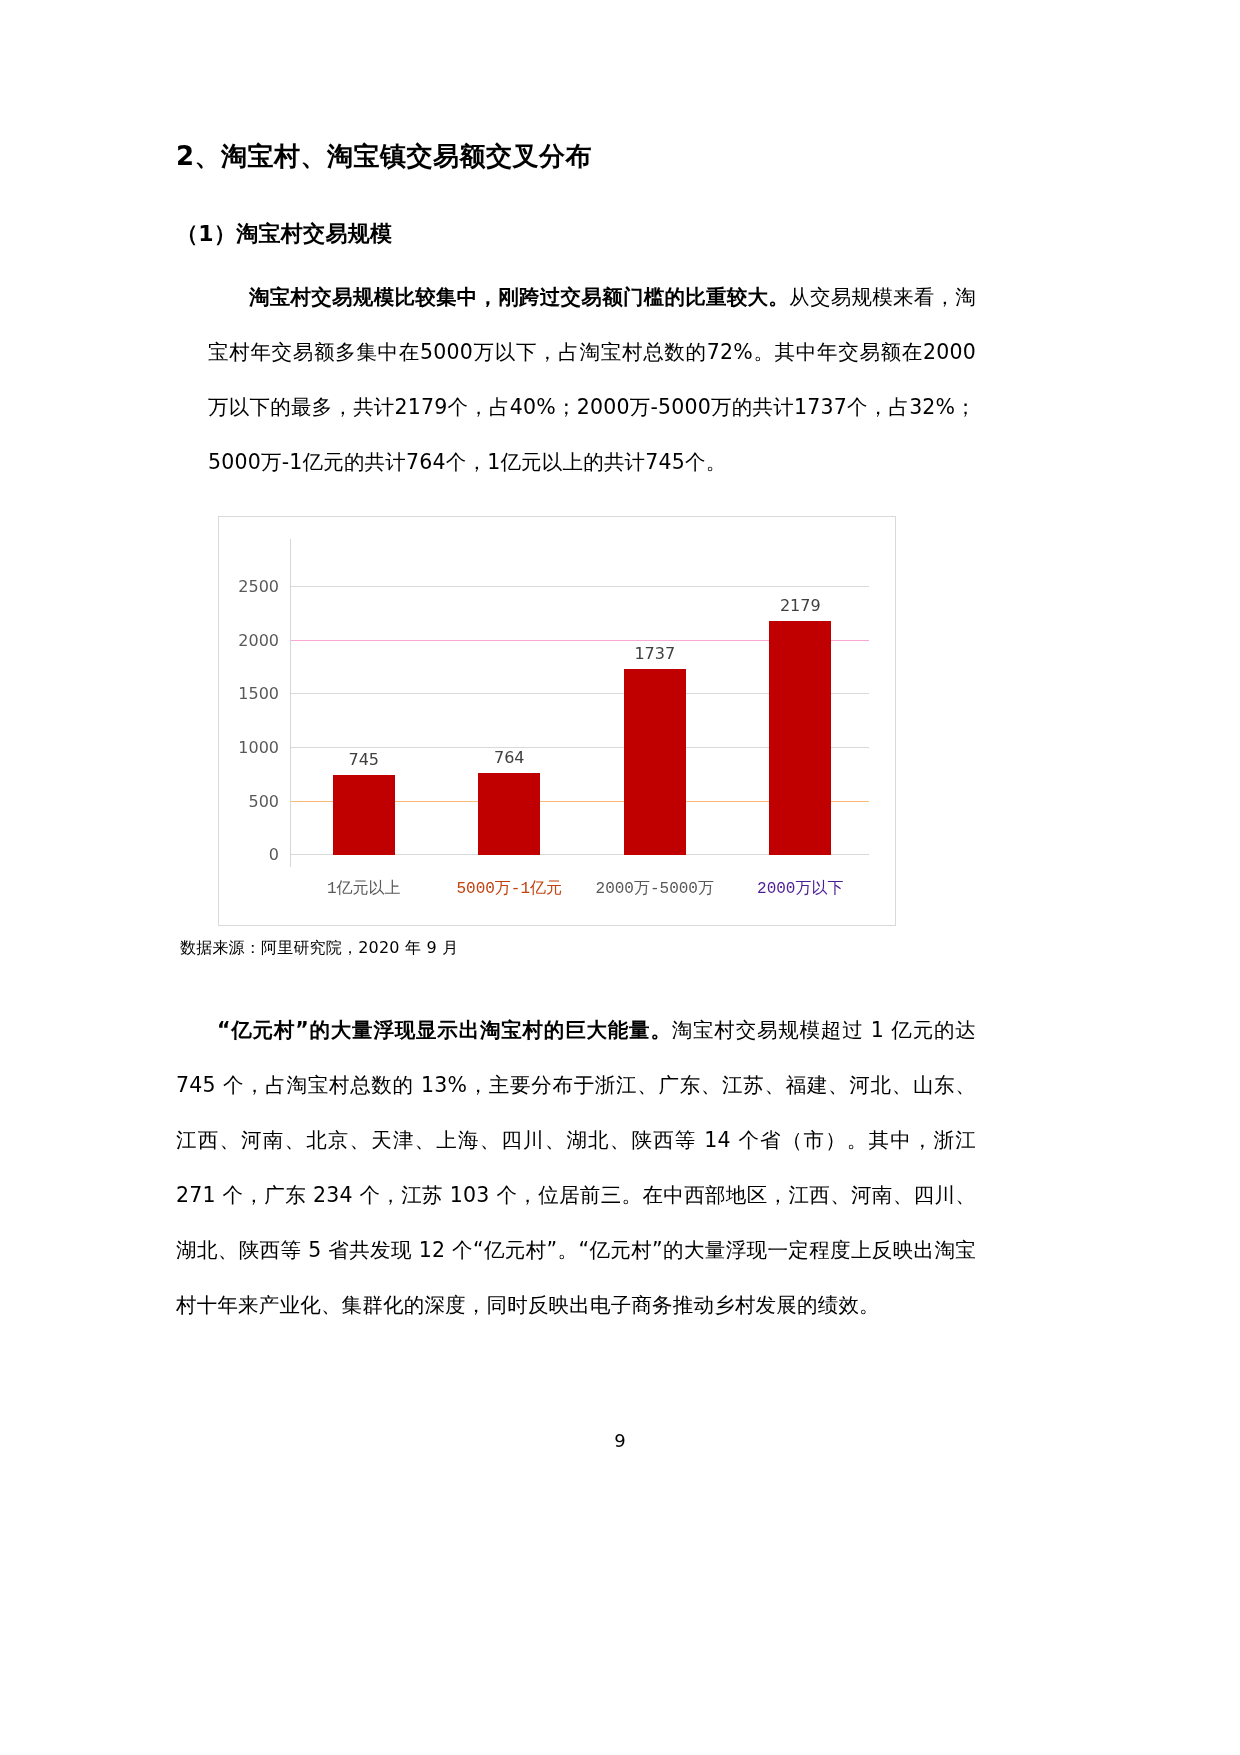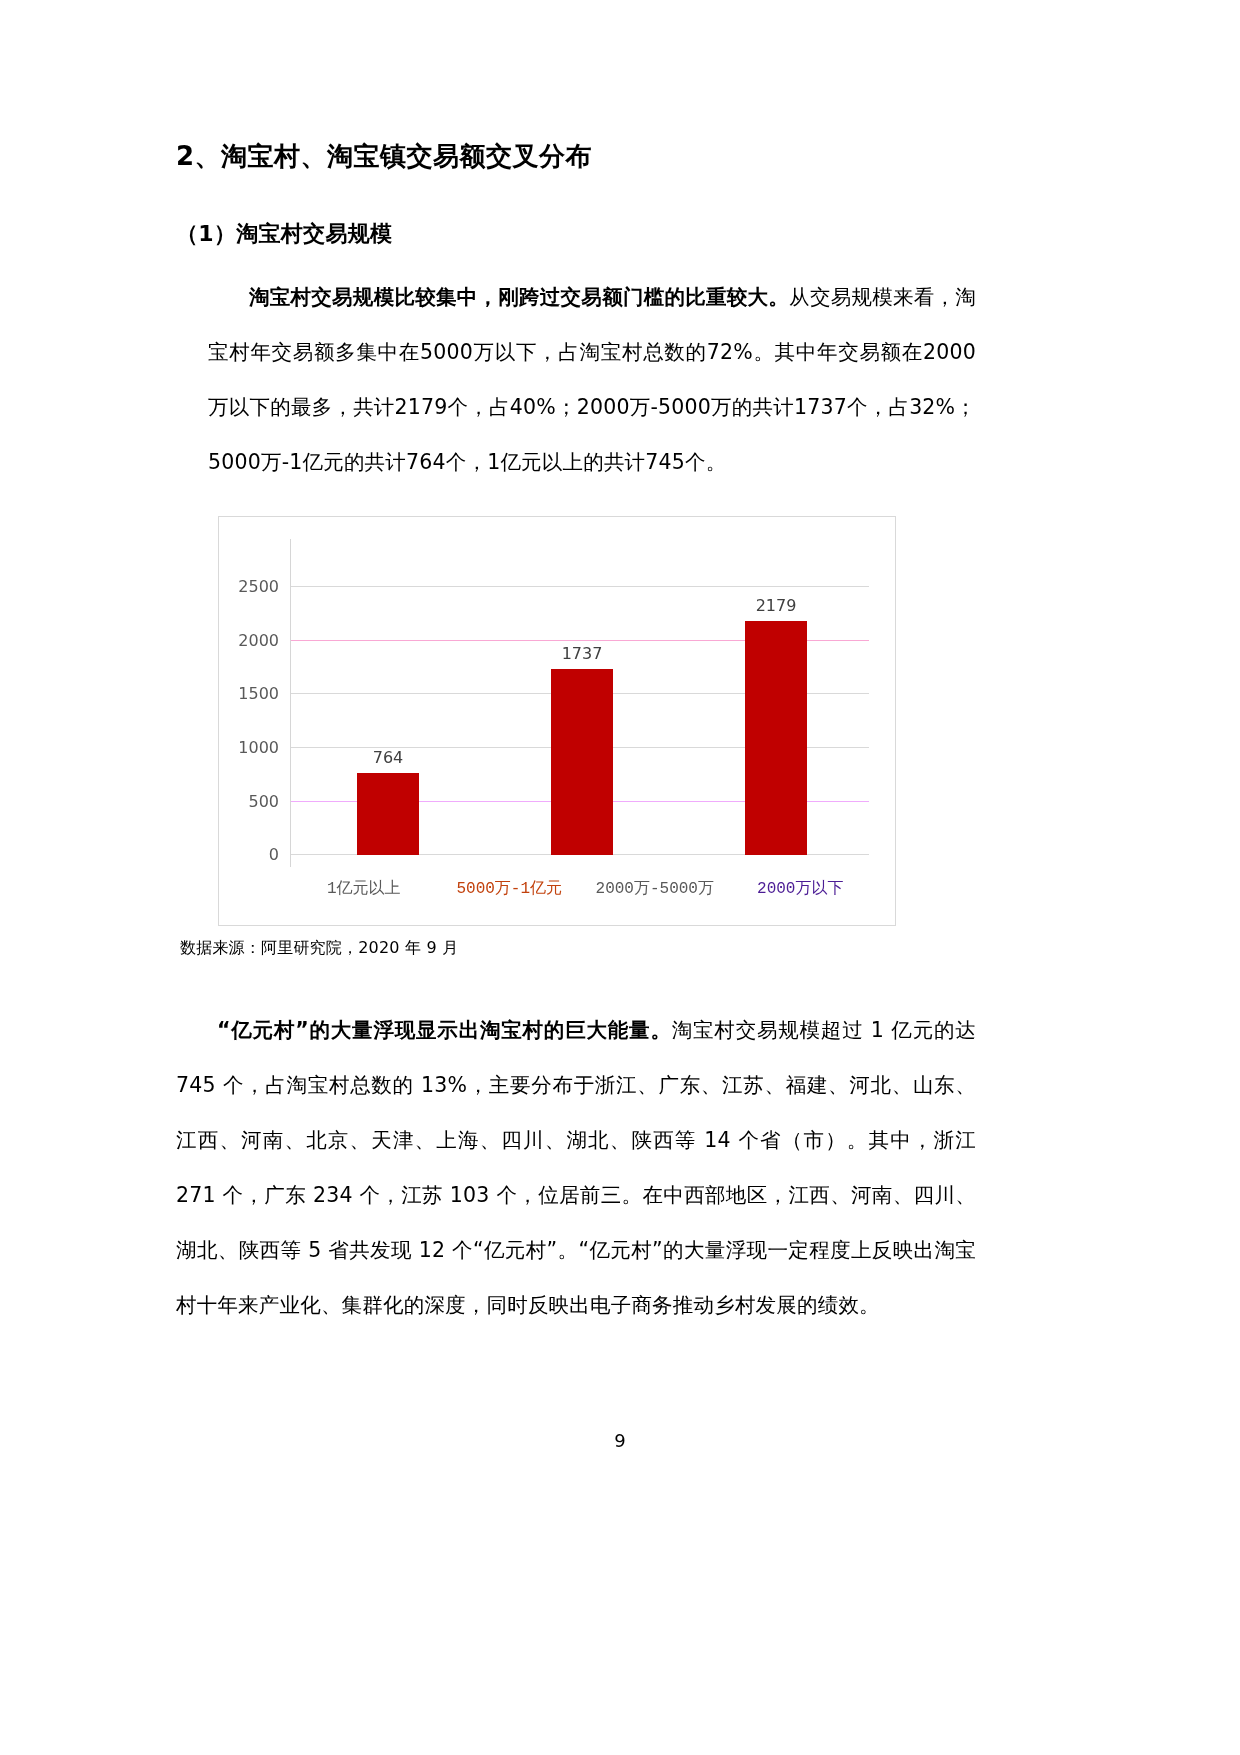--- a/index.html
+++ b/index.html
@@ -198,37 +198,41 @@
 
     <div class="figure-wrap">
 
       <div class="chart-box">
         <div class="axis-line-y"></div>
         <div class="plot" id="plot-area">
           <div id="gridlines">
               <div class="gridline" style="bottom: 0%; background: rgb(217, 217, 217);">
                 <span class="ytick" style="color: rgb(89, 89, 89);">0</span>
               </div>
-              <div class="gridline" style="bottom: 18.5185%; background: #f0abfc;">
+              <div class="gridline" style="bottom: 18.5185%; background: #fdba74;">
                 <span class="ytick" style="color: rgb(89, 89, 89);">500</span>
               </div>
               <div class="gridline" style="bottom: 37.037%; background: rgb(217, 217, 217);">
                 <span class="ytick" style="color: rgb(89, 89, 89);">1000</span>
               </div>
               <div class="gridline" style="bottom: 55.5556%; background: rgb(217, 217, 217);">
                 <span class="ytick" style="color: rgb(89, 89, 89);">1500</span>
               </div>
               <div class="gridline" style="bottom: 74.0741%; background: #f9a8d4;">
                 <span class="ytick" style="color: rgb(89, 89, 89);">2000</span>
               </div>
               <div class="gridline" style="bottom: 92.5926%; background: rgb(217, 217, 217);">
                 <span class="ytick" style="color: rgb(89, 89, 89);">2500</span>
               </div>
             </div>
           <div class="bars" id="bars">
+              <div class="bar-slot">
+                <span class="bar-label" style="color: rgb(64, 64, 64); bottom: calc(27.5926% + 6px);">745</span>
+                <div class="bar" style="height: 27.5926%; background: rgb(192, 0, 0);"></div>
+              </div>
               <div class="bar-slot">
                 <span class="bar-label" style="color: rgb(64, 64, 64); bottom: calc(28.2963% + 6px);">764</span>
                 <div class="bar" style="height: 28.2963%; background: rgb(192, 0, 0);"></div>
               </div>
               <div class="bar-slot">
                 <span class="bar-label" style="color: rgb(64, 64, 64); bottom: calc(64.3333% + 6px);">1737</span>
                 <div class="bar" style="height: 64.3333%; background: rgb(192, 0, 0);"></div>
               </div>
               <div class="bar-slot">
                 <span class="bar-label" style="color: rgb(64, 64, 64); bottom: calc(80.7037% + 6px);">2179</span>

